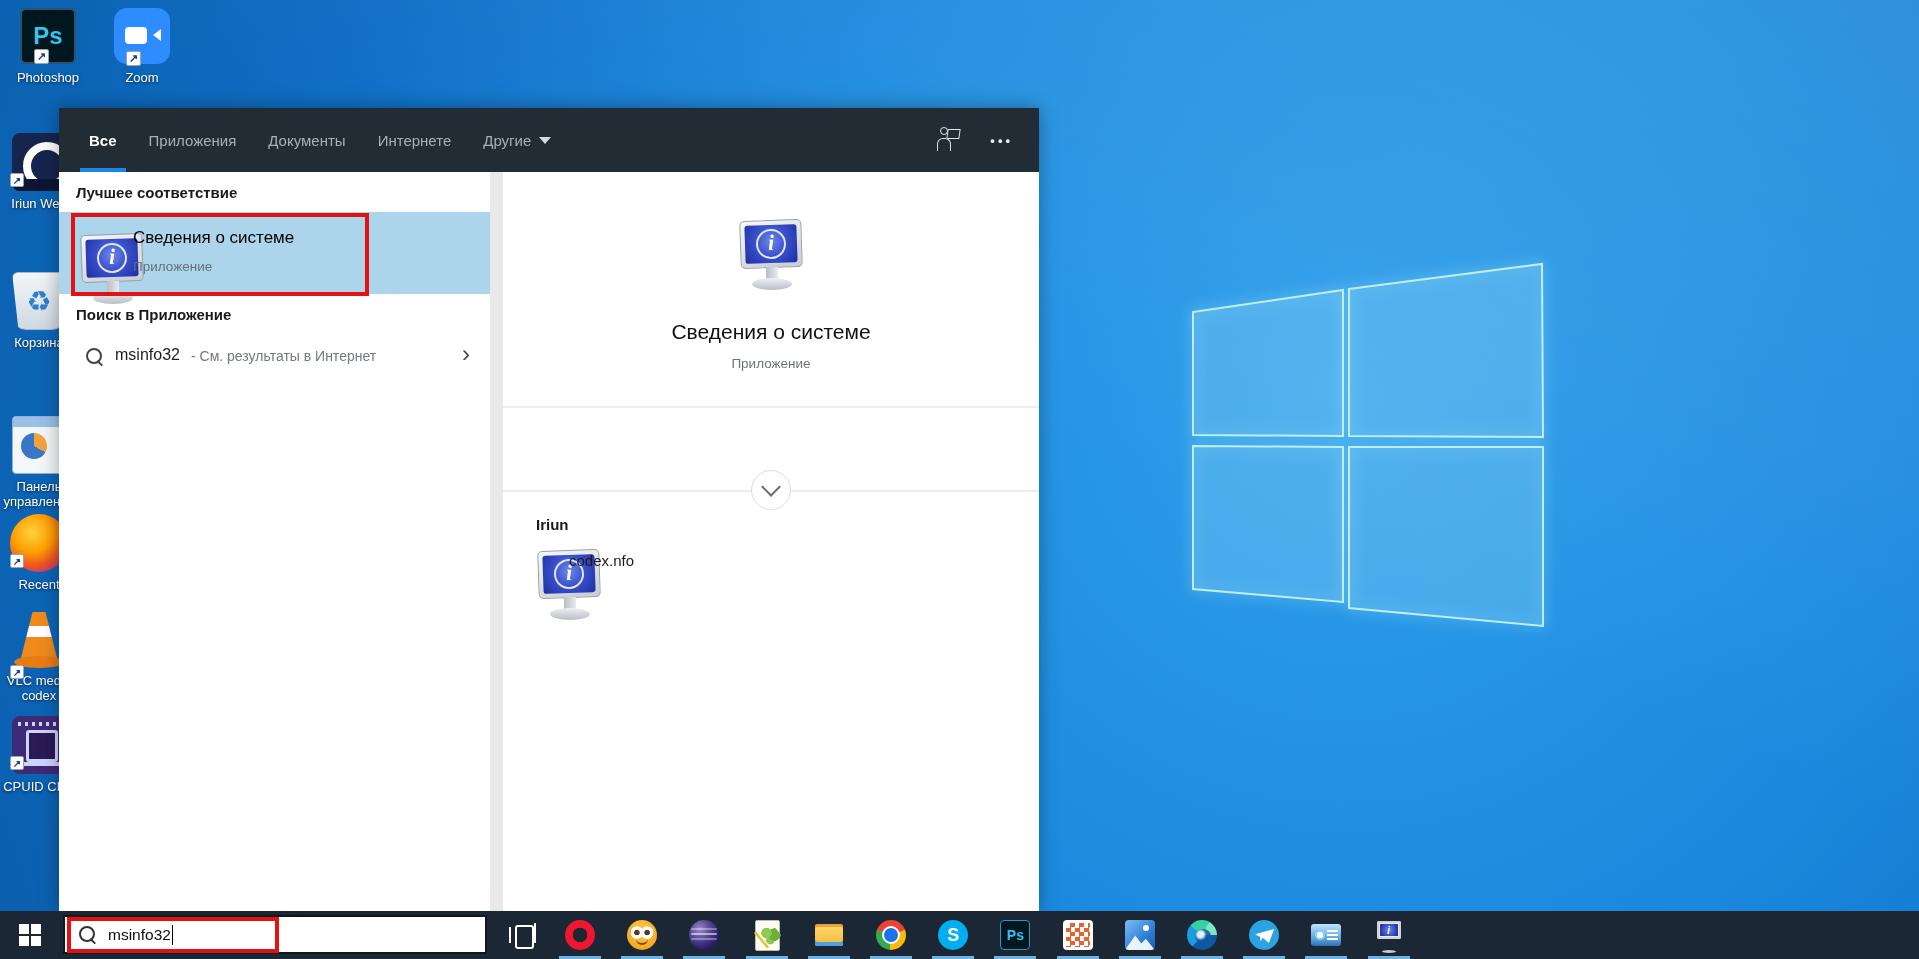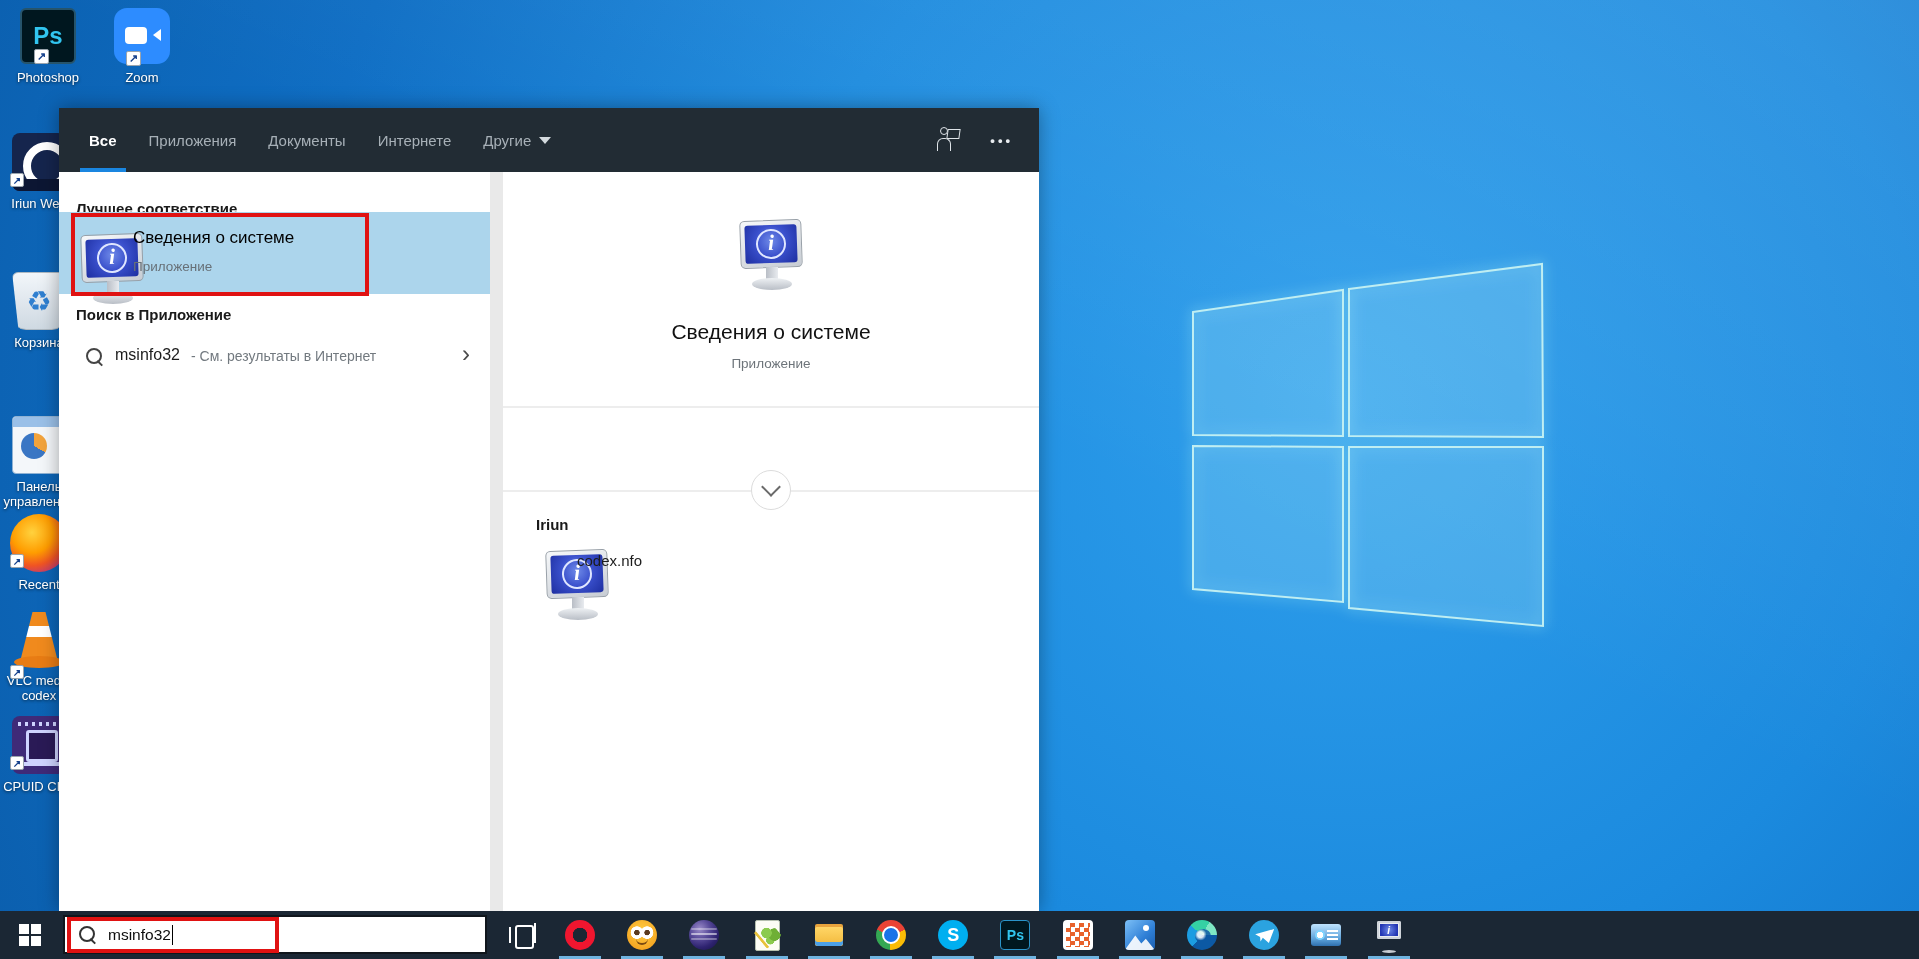--- a/index.html
+++ b/index.html
@@ -69,21 +69,21 @@
   .fb-icon::after { content:""; position:absolute; left:4px; top:-2px; width:6px; height:6px; border:1.6px solid #dfe4e8; border-radius:50%; background:#222c34; }
   .fb-bubble { position:absolute; right:0; top:0; width:13px; height:10px; border:1.6px solid #dfe4e8; background:#222c34; transform:skewX(-8deg); }
   .more-dots { color:#e8ecef; font-size:13px; letter-spacing:3px; font-weight:bold; }
 
   #panel-body { position:absolute; left:0; top:64px; right:0; bottom:0; display:flex; }
   #col-left { width:431px; background:#fff; position:relative; }
   #col-gap { width:13px; background:#e9e9e9; }
   #col-right { flex:1; background:#fff; position:relative; }
 
   .section-header { font-size:15px; font-weight:bold; color:#1a1a1a; }
-  #best-header { position:absolute; left:17px; top:12px;margin-top:16px; }
+  #best-header { position:absolute; left:17px; top:12px; }
   #best-item { position:absolute; left:0; top:40px; width:431px; height:82px; background:#acd5ec; cursor:pointer; }
   #best-item .bm-title { position:absolute; left:74px; top:16px; font-size:17px; color:#000; }
   #best-item .bm-sub { position:absolute; left:74px; top:47px; font-size:13.5px; color:#677077; }
   #web-header { position:absolute; left:17px; top:134px; }
   #web-row { position:absolute; left:0; top:162px; width:431px; height:48px; cursor:pointer; }
   .mag { position:relative; display:inline-block; width:20px; height:20px; }
   .mag::before { content:""; position:absolute; left:1px; top:1px; width:12px; height:12px; border:2px solid #444; border-radius:50%; }
   .mag::after { content:""; position:absolute; left:13px; top:13px; width:7px; height:2px; background:#444; transform:rotate(45deg); transform-origin:0 0; }
   #web-row .mag { position:absolute; left:26px; top:13px; }
   #web-row .q { position:absolute; left:56px; top:12px; font-size:16px; color:#1c1c1c; }
@@ -117,21 +117,21 @@
   #open-row { position:absolute; left:0; right:0; top:252px; height:46px; cursor:pointer; }
   .open-ico { position:absolute; left:33px; top:8px; width:17px; height:15px; border:1.8px solid #1f7ac4; border-radius:2px; border-top-color:transparent; }
   .open-ico::before { content:""; position:absolute; left:-2px; top:-4px; width:9px; height:2px; background:#1f7ac4; }
   .open-ico::after { content:"\2197"; position:absolute; right:-4px; top:-11px; color:#1f7ac4; font-size:13px; font-weight:bold; }
   #open-label { position:absolute; left:66px; top:5px; font-size:15px; color:#1c1c1c; }
   #expand-circle { position:absolute; left:50%; top:318px; transform:translate(-50%,-50%); width:40px; height:40px; background:#fff;
     border:1px solid #dcdcdc; border-radius:50%; cursor:pointer; }
   #expand-circle::after { content:""; position:absolute; left:50%; top:50%; width:12px; height:12px;
     border-right:2px solid #6a6a6a; border-bottom:2px solid #6a6a6a; transform:translate(-50%,-72%) rotate(45deg); }
   #recent-header { position:absolute; left:33px; top:344px; }
-  #recent-row { position:absolute; left:8px; right:0; top:372px; height:40px; cursor:pointer;text-decoration:underline; }
+  #recent-row { position:absolute; left:0; right:0; top:372px; height:40px; cursor:pointer;text-decoration:underline; }
   #recent-row .label { position:absolute; left:66px; top:8px; font-size:15px; color:#1c1c1c; }
 
   
   .red-box { position:absolute; border:4px solid #e01212; z-index:30; pointer-events:none; }
   #red-best { left:71px; top:213px; width:298px; height:83px; }
   #red-search { left:67px; top:917px; width:212px; height:36px; }
 
   
   #taskbar { position:absolute; left:0; bottom:0; width:1919px; height:48px; background:#1b2734; z-index:20; }
   #start-btn { position:absolute; left:0; top:0; width:60px; height:48px; cursor:pointer; }

